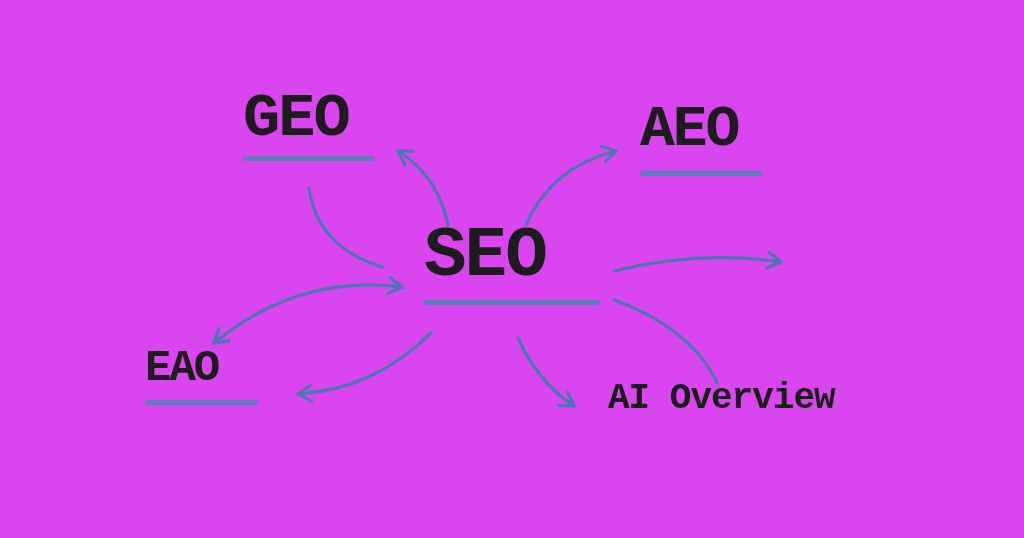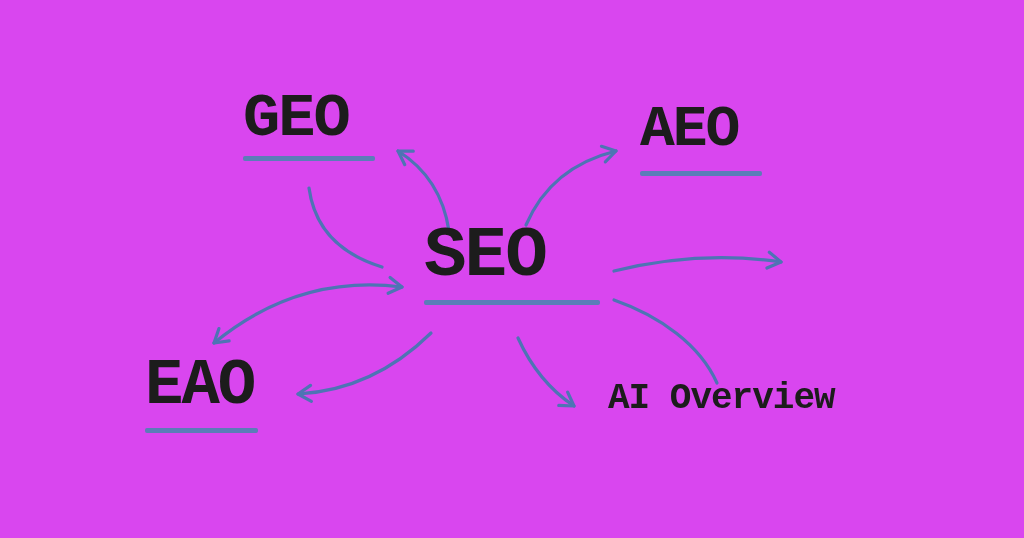--- a/index.html
+++ b/index.html
@@ -24,21 +24,21 @@
     border-radius:2px;
   }
   #geo  {left:243px;top:88px; font-size:62px;letter-spacing:-2px;}
   #geo  .underline{width:132px;margin-top:6px;}
   #aeo  {left:640px;top:101px;font-size:58px;letter-spacing:-2px;}
   #aeo  .underline{width:122px;margin-top:12px;}
   #seo  {left:424px;top:221px;font-size:71px;letter-spacing:-2px;}
   #seo  .underline{width:176px;margin-top:8px;}
   #eeat {left:810px;top:238px;font-size:54px;letter-spacing:-2px;}
   #eeat .underline{width:138px;margin-top:5px;}
-  #eao  {left:145px;top:354px;font-size:64px;letter-spacing:-2px;}
+  #eao  {left:145px;top:346px;font-size:44px;letter-spacing:-2px;}
   #eao  .underline{width:113px;margin-top:10px;}
   #ai-overview{left:608px;top:381px;font-size:36px;letter-spacing:-1px;}
   svg.arrows{
     position:absolute;left:0;top:0;width:1024px;height:538px;
     pointer-events:none;
   }
   svg.arrows path.shaft{
     fill:none;
     stroke:#4e74b4;
     stroke-width:3.2;

